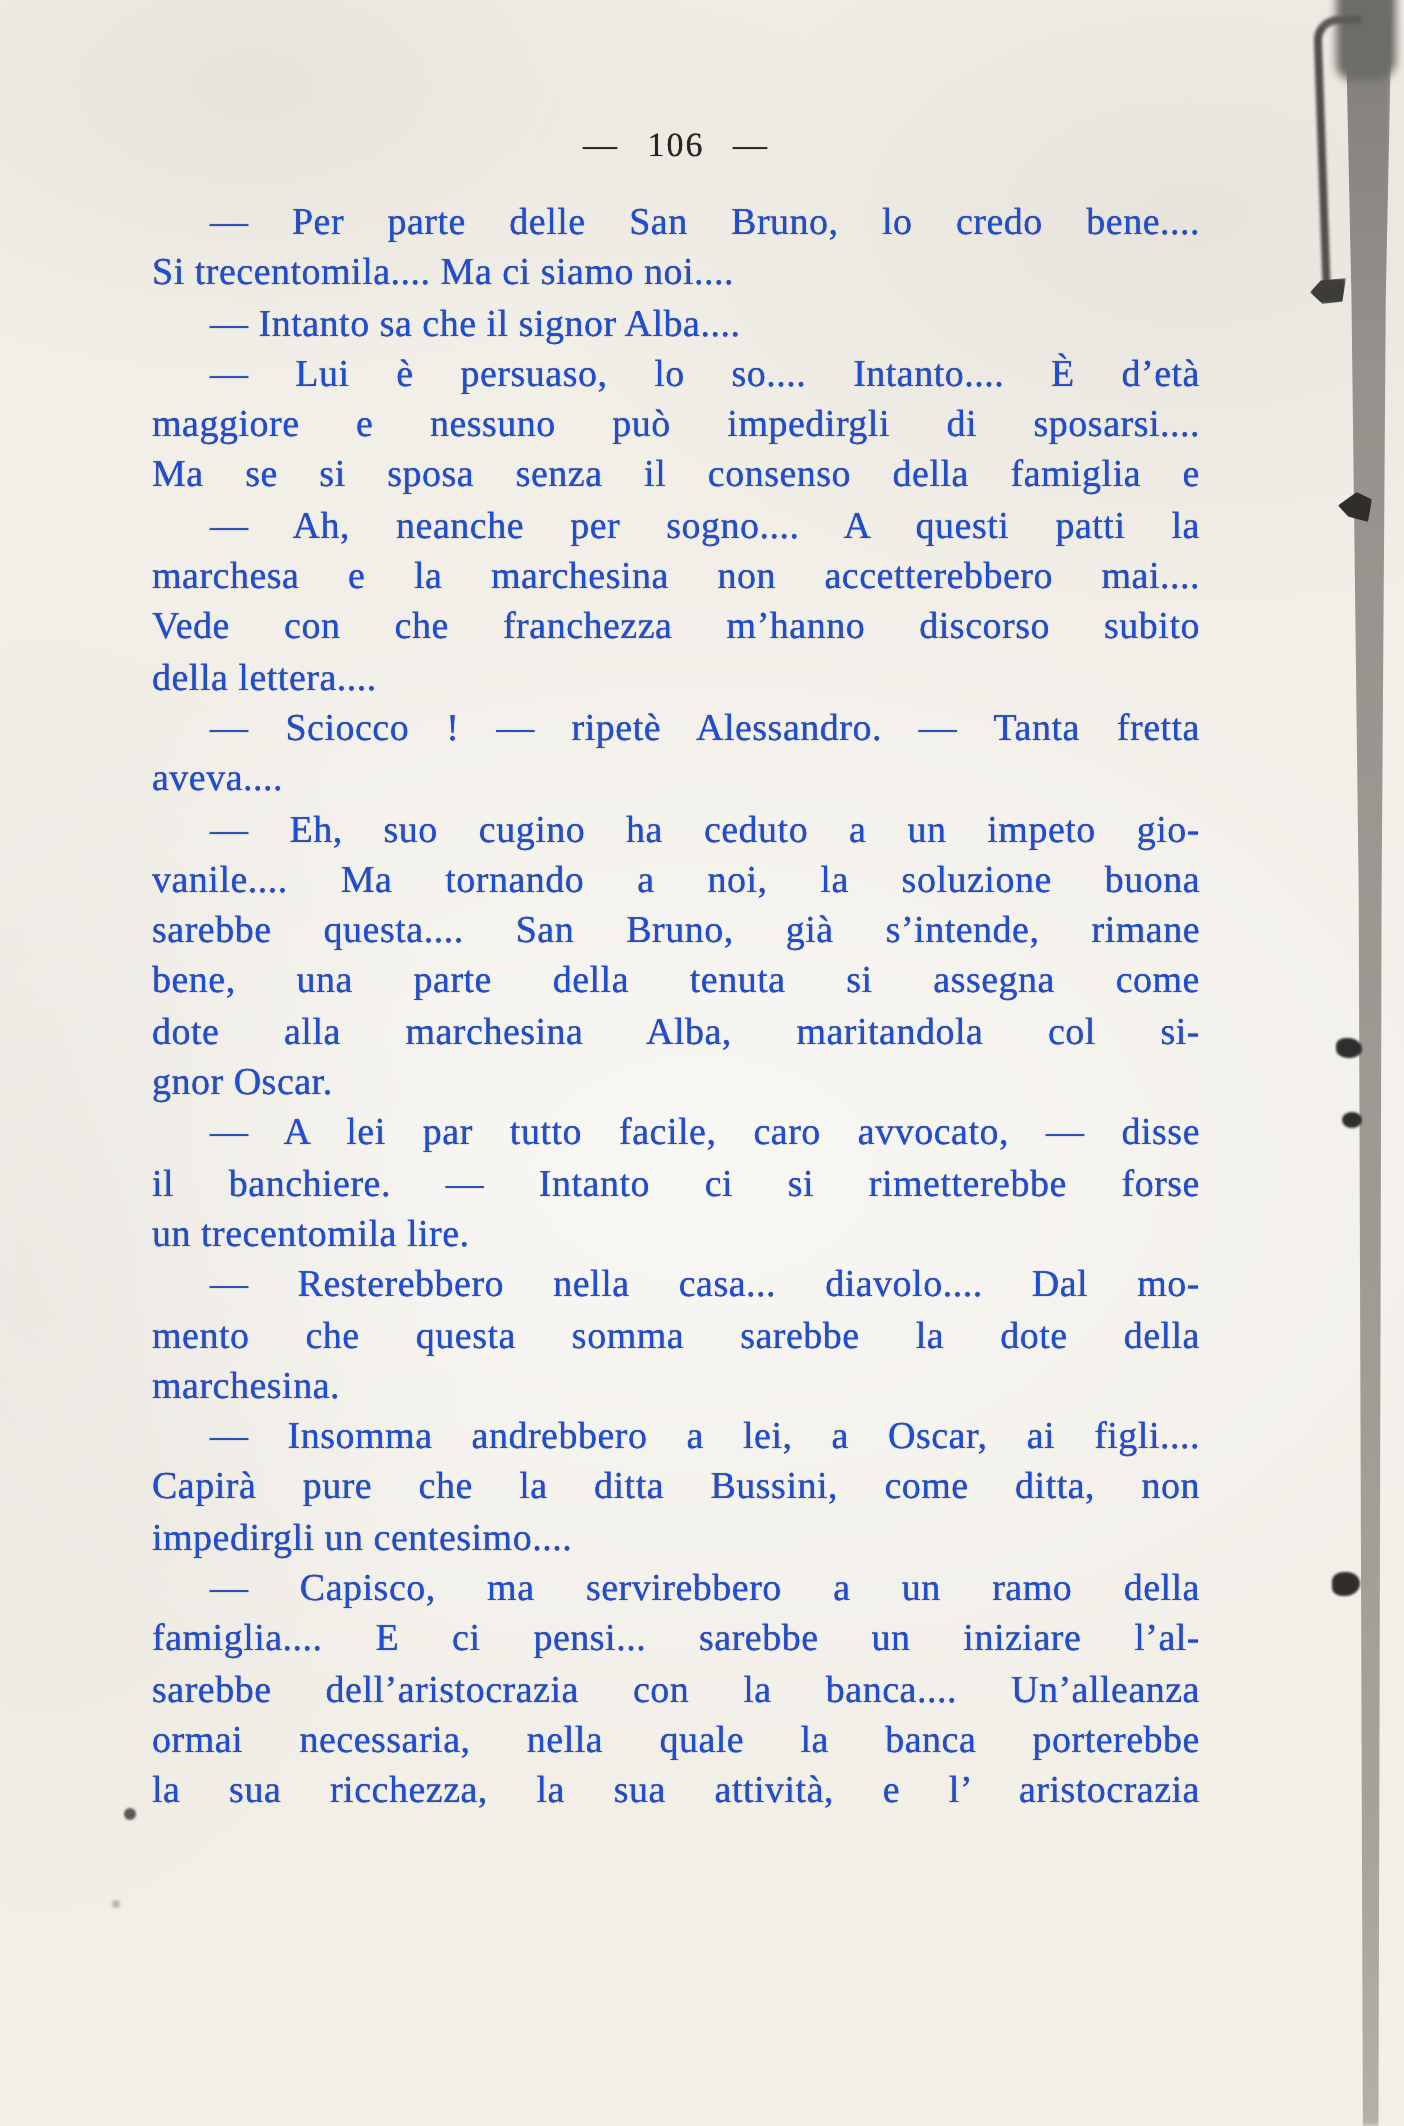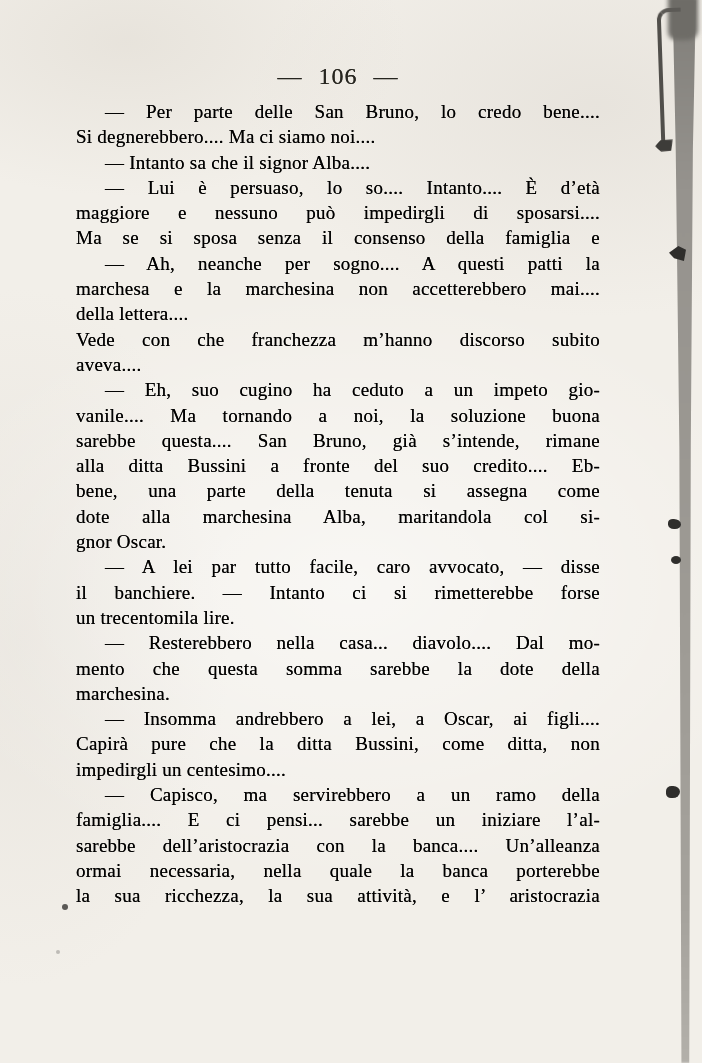--- a/index.html
+++ b/index.html
@@ -20,21 +20,21 @@
     font-family: "Liberation Serif", "DejaVu Serif", serif;
     color: #232220;
   }
 
   .page-number {
     position: absolute;
     top: 63px;
     left: 76px;
     width: 524px;
     text-align: center;
-    font-size: 24px;
+    font-size: 17px;
     letter-spacing: 1px;
     word-spacing: 9px;
     color: #26251f;
     text-shadow: 0 0 0.4px rgba(38,37,31,0.85);
   }
 
   .text-block {
     position: absolute;
     top: 99px;
     left: 76px;
@@ -121,36 +121,36 @@
 <div class="edge-tick"></div>
 <div class="speck speck-arrow"></div>
 <div class="speck speck-a"></div>
 <div class="speck speck-b"></div>
 <div class="speck speck-c"></div>
 <div class="speck speck-left-dot"></div>
 <div class="speck speck-left-faint"></div>
 
 <div class="page-number">— 106 —</div>
 
-<div class="text-block" style="color: #000000;">
+<div class="text-block" style="color: #1d4ed8;">
     <div class="line indent">— Per parte delle San Bruno, lo credo bene....</div>
-    <div class="line par-end">Si degnerebbero.... Ma ci siamo noi....</div>
+    <div class="line par-end">Si trecentomila.... Ma ci siamo noi....</div>
     <div class="line indent par-end">— Intanto sa che il signor Alba....</div>
     <div class="line indent">— Lui è persuaso, lo so.... Intanto.... È d’età</div>
     <div class="line">maggiore e nessuno può impedirgli di sposarsi....</div>
     <div class="line">Ma se si sposa senza il consenso della famiglia e</div>
     <div class="line indent">— Ah, neanche per sogno.... A questi patti la</div>
     <div class="line">marchesa e la marchesina non accetterebbero mai....</div>
+    <div class="line">Vede con che franchezza m’hanno discorso subito</div>
     <div class="line par-end">della lettera....</div>
-    <div class="line">Vede con che franchezza m’hanno discorso subito</div>
+    <div class="line indent">— Sciocco ! — ripetè Alessandro. — Tanta fretta</div>
     <div class="line par-end">aveva....</div>
     <div class="line indent">— Eh, suo cugino ha ceduto a un impeto gio-</div>
     <div class="line">vanile.... Ma tornando a noi, la soluzione buona</div>
     <div class="line">sarebbe questa.... San Bruno, già s’intende, rimane</div>
-    <div class="line">alla ditta Bussini a fronte del suo credito.... Eb-</div>
     <div class="line">bene, una parte della tenuta si assegna come</div>
     <div class="line">dote alla marchesina Alba, maritandola col si-</div>
     <div class="line par-end">gnor Oscar.</div>
     <div class="line indent">— A lei par tutto facile, caro avvocato, — disse</div>
     <div class="line">il banchiere. — Intanto ci si rimetterebbe forse</div>
     <div class="line par-end">un trecentomila lire.</div>
     <div class="line indent">— Resterebbero nella casa... diavolo.... Dal mo-</div>
     <div class="line">mento che questa somma sarebbe la dote della</div>
     <div class="line par-end">marchesina.</div>
     <div class="line indent">— Insomma andrebbero a lei, a Oscar, ai figli....</div>

